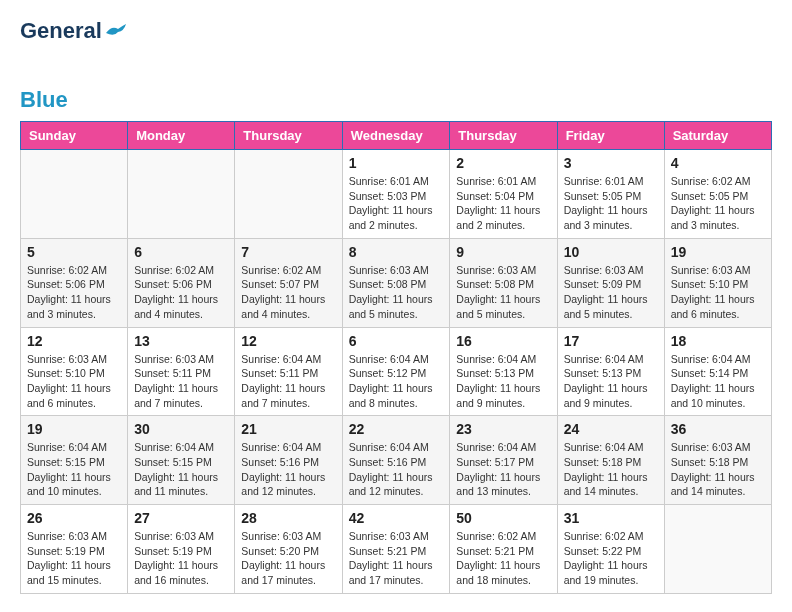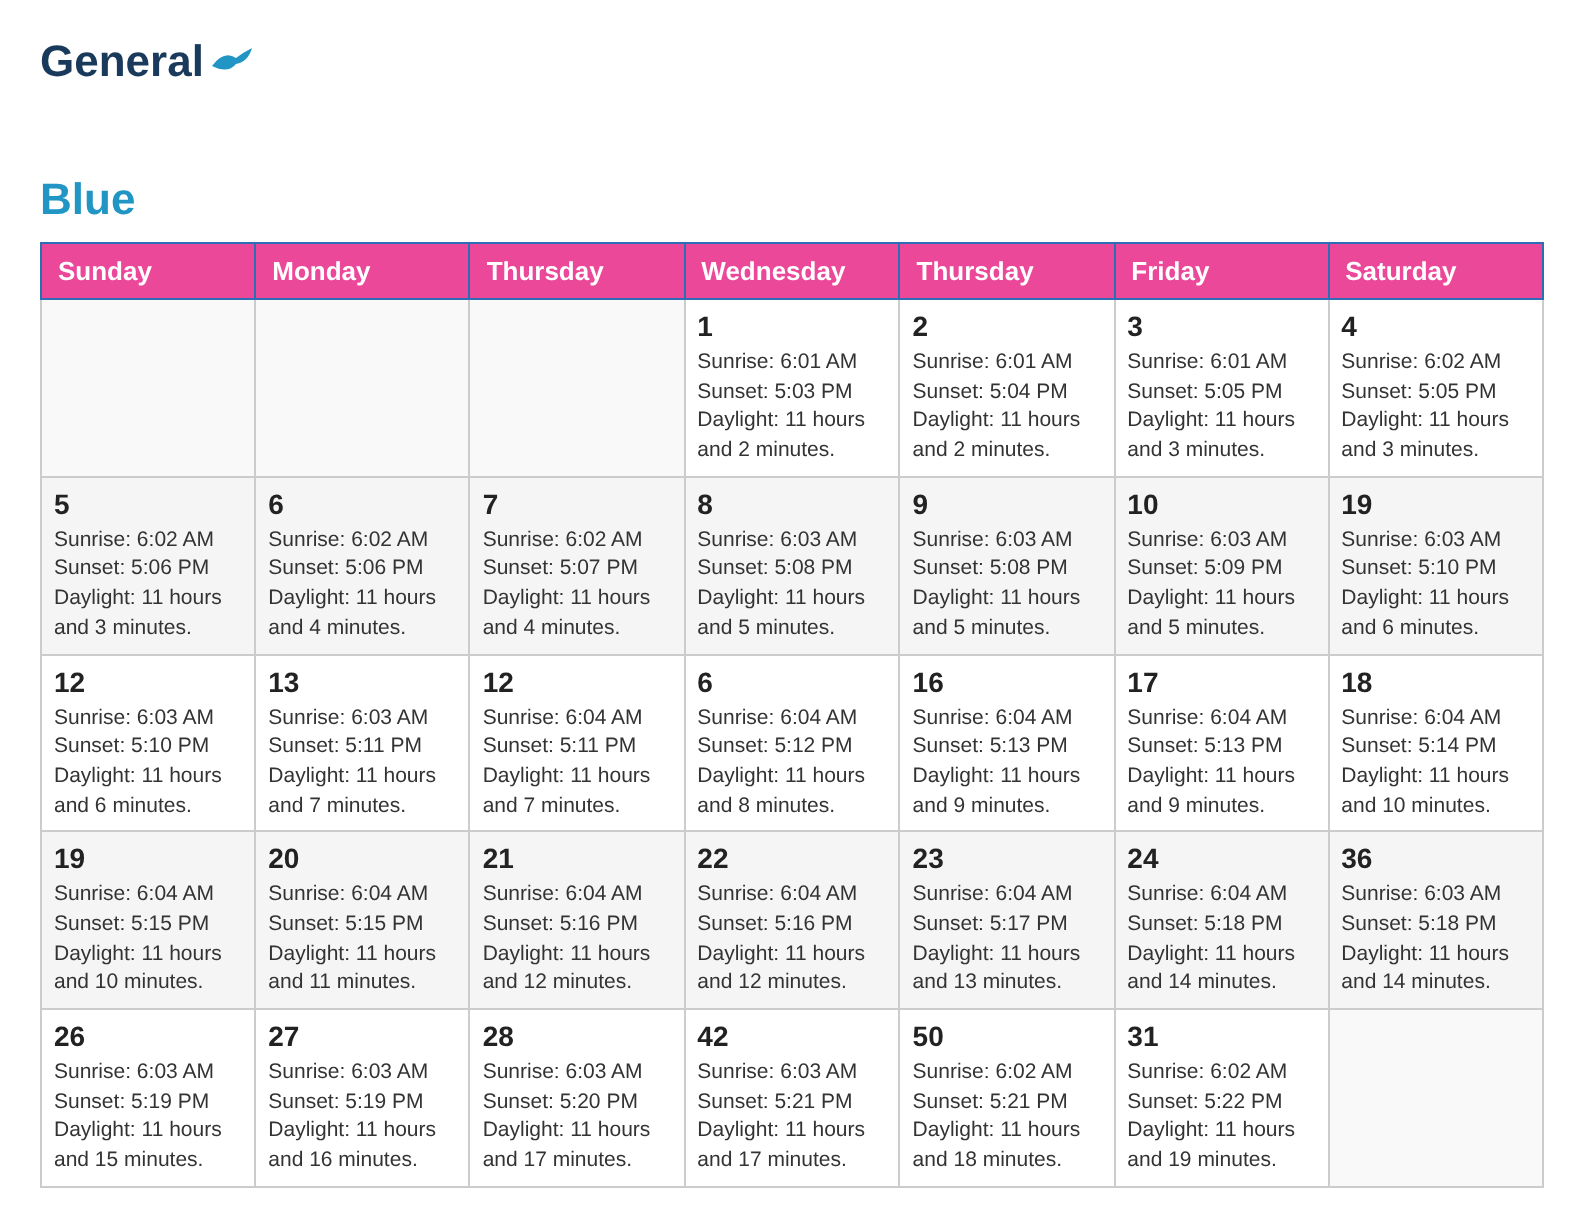--- a/index.html
+++ b/index.html
@@ -193,21 +193,21 @@
           <div class="day-number">18</div>
           <div class="day-info">Sunrise: 6:04 AM<br>Sunset: 5:14 PM<br>Daylight: 11 hours and 10 minutes.</div>
         </td>
       </tr>
       <tr>
         <td>
           <div class="day-number">19</div>
           <div class="day-info">Sunrise: 6:04 AM<br>Sunset: 5:15 PM<br>Daylight: 11 hours and 10 minutes.</div>
         </td>
         <td>
-          <div class="day-number">20</div>
+          <div class="day-number">30</div>
           <div class="day-info">Sunrise: 6:04 AM<br>Sunset: 5:15 PM<br>Daylight: 11 hours and 11 minutes.</div>
         </td>
         <td>
           <div class="day-number">21</div>
           <div class="day-info">Sunrise: 6:04 AM<br>Sunset: 5:16 PM<br>Daylight: 11 hours and 12 minutes.</div>
         </td>
         <td>
           <div class="day-number">22</div>
           <div class="day-info">Sunrise: 6:04 AM<br>Sunset: 5:16 PM<br>Daylight: 11 hours and 12 minutes.</div>
         </td>

